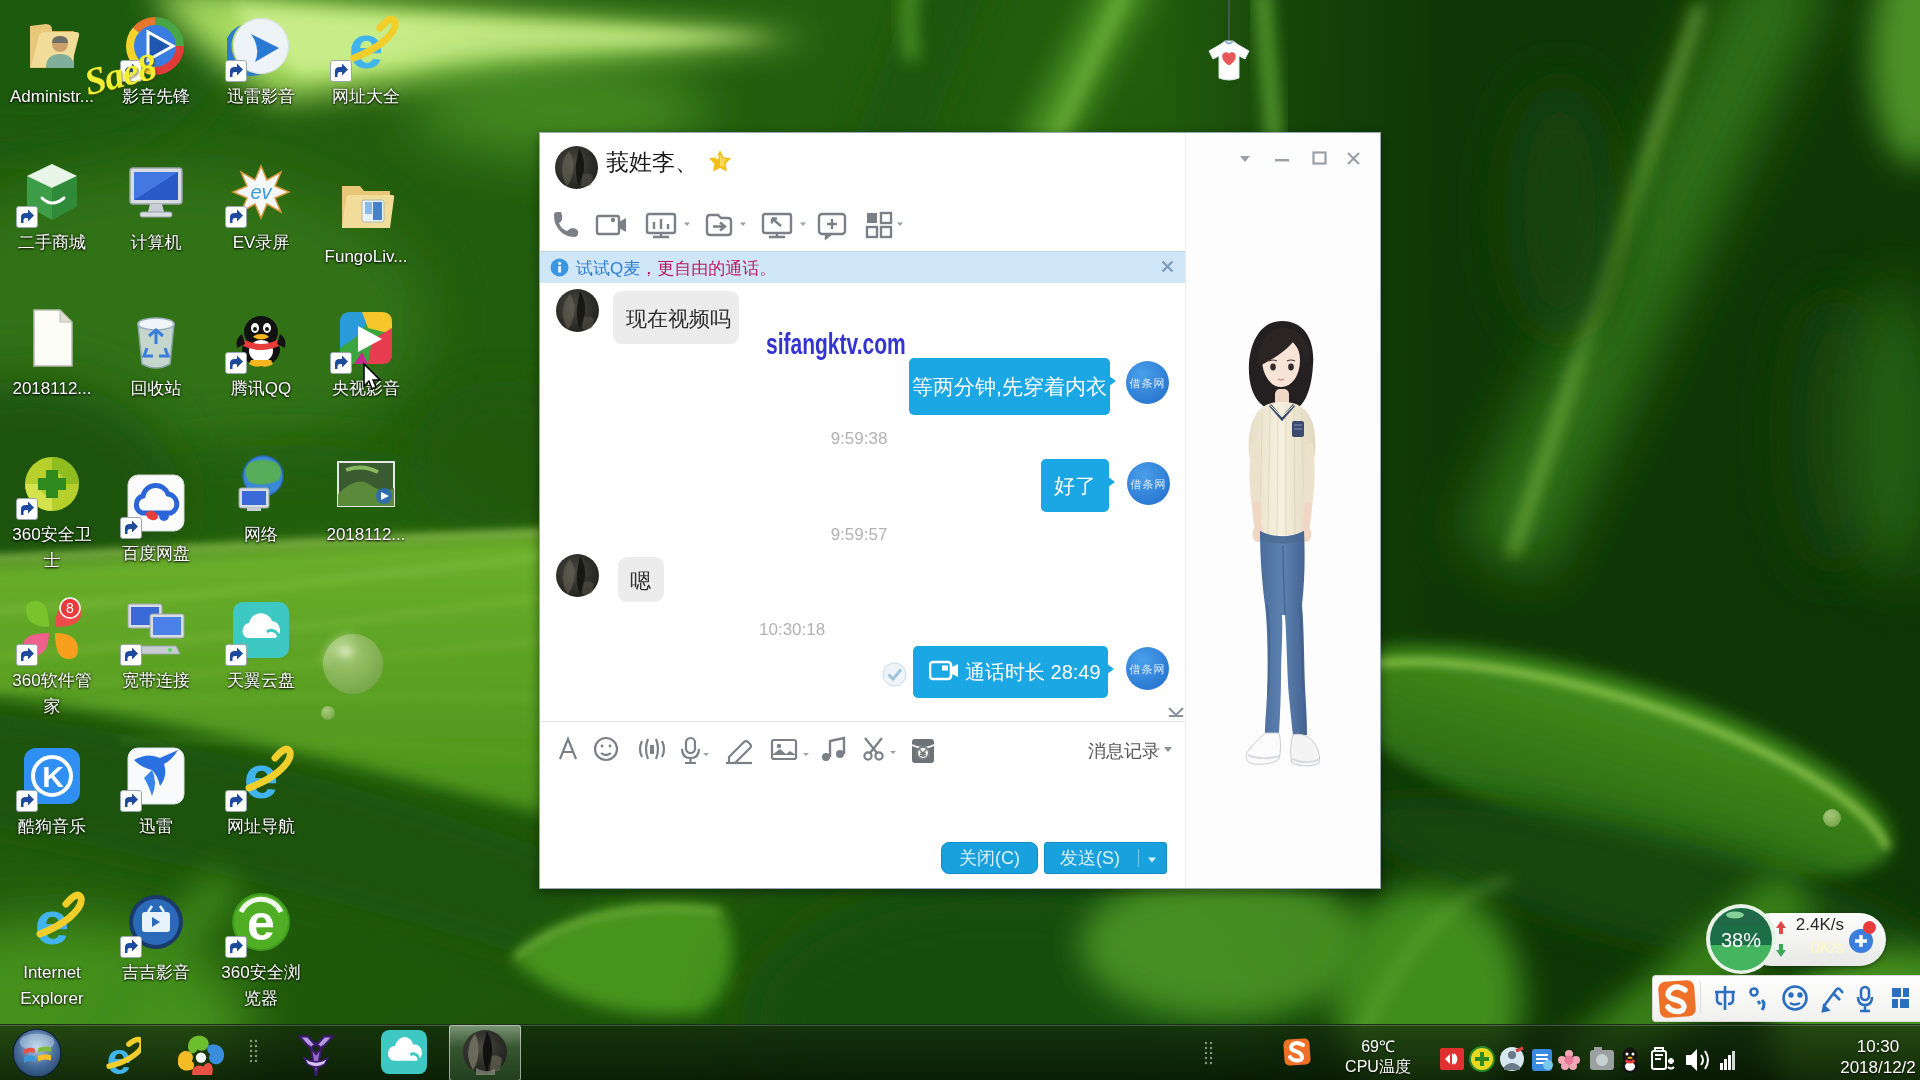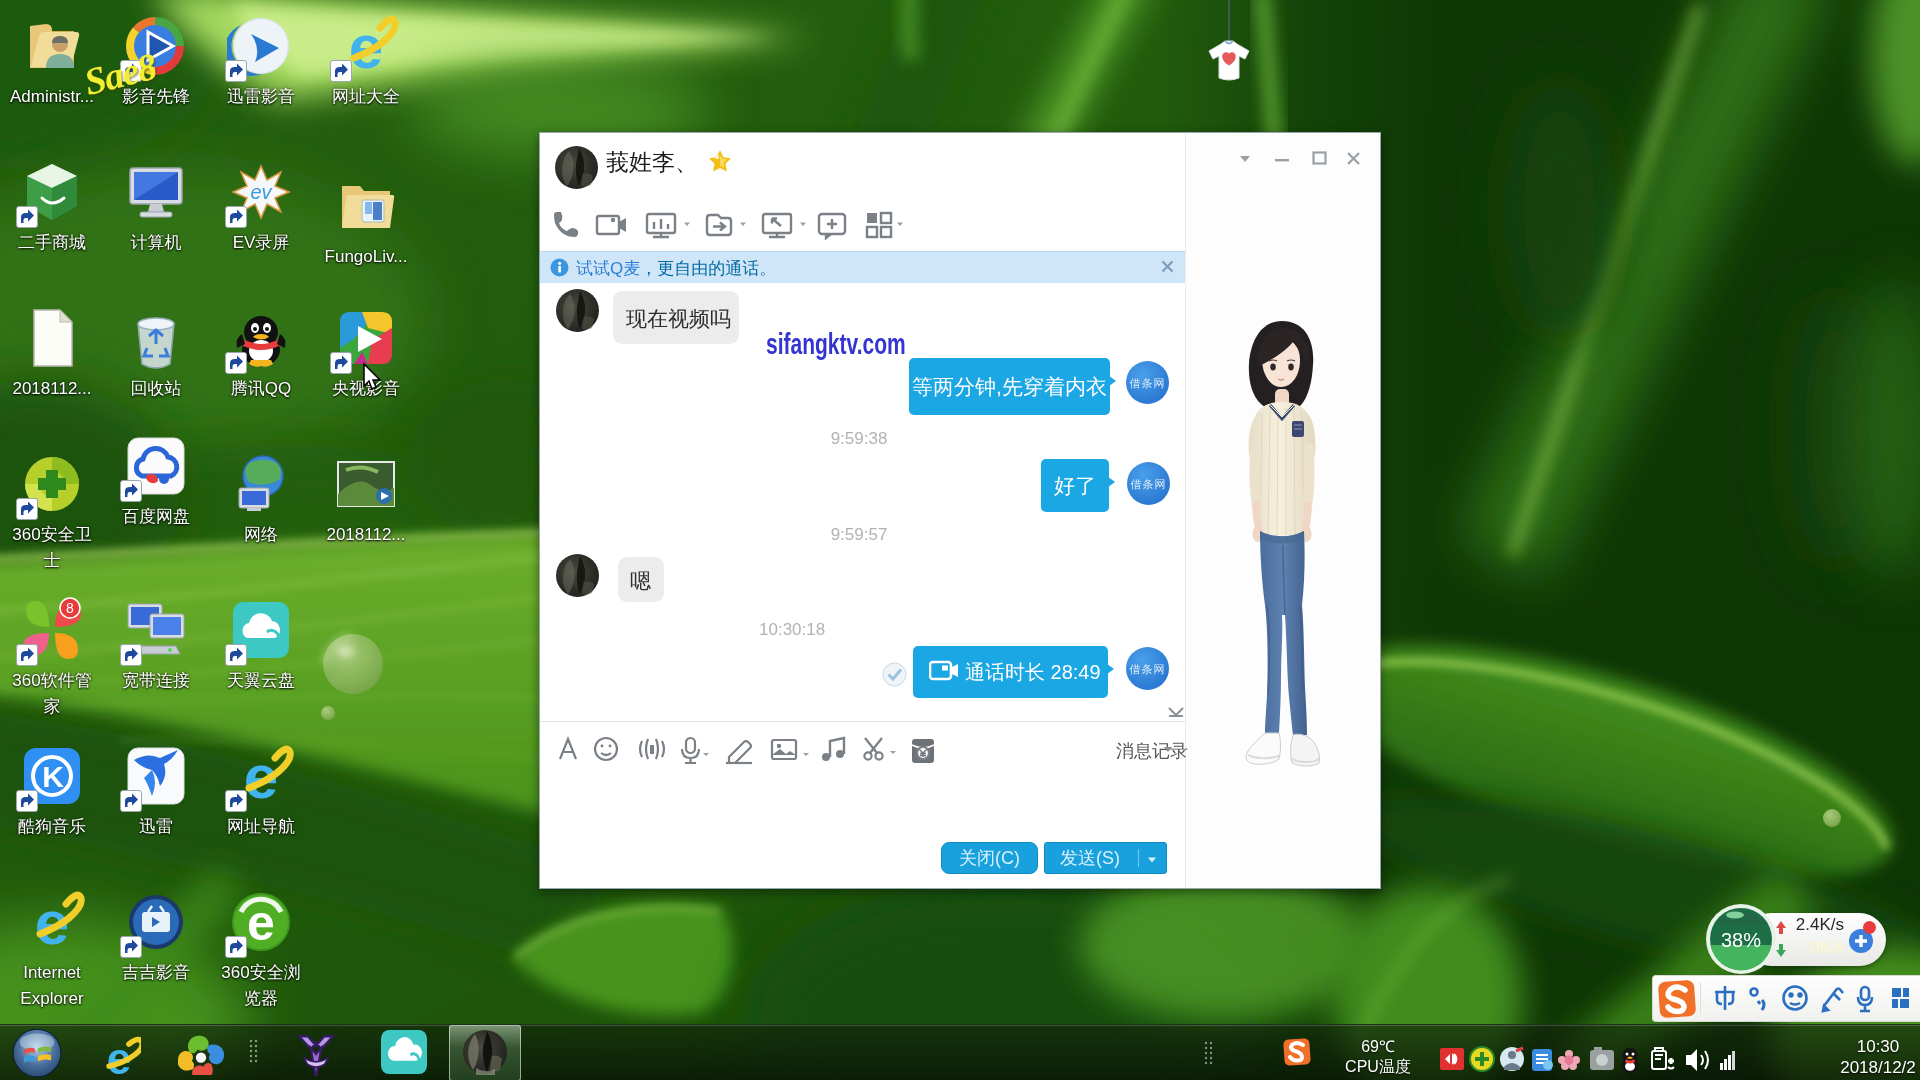--- a/index.html
+++ b/index.html
@@ -221,21 +221,21 @@
       <div class="ico" style="left:104px;top:304px">
         <div class="g"><svg width="68" height="68" viewBox="0 0 68 68">
             <path d="M16 20 L52 20 L48 60 Q41 64 34 64 Q27 64 20 60 Z" fill="#dfe8ee" opacity=".85" stroke="#9ab0c0" stroke-width="1.5"></path>
             <ellipse cx="34" cy="20" rx="18" ry="6" fill="#eef4f8" stroke="#9ab0c0" stroke-width="1.5"></ellipse>
             <path d="M27 32 L34 26 L41 32 M34 27 L34 40" stroke="#3a7edc" stroke-width="3" fill="none"></path>
             <path d="M25 44 L22 52 L31 52" stroke="#3a7edc" stroke-width="3" fill="none"></path>
             <path d="M43 44 L46 52 L37 52" stroke="#3a7edc" stroke-width="3" fill="none"></path>
           </svg></div>
         <div class="lb">回收站</div>
       </div>
-      <div class="ico" style="left:104px;top:432px">
+      <div class="ico" style="left:104px;top:469px">
         <div class="g"><svg width="68" height="68" viewBox="0 0 68 68">
             <rect x="6" y="6" width="56" height="56" rx="10" fill="#fbfbfb" stroke="#d8d8d8"></rect>
 <path d="M20 44 a9 9 0 0 1 1 -17 a13 13 0 0 1 25 -2 a10 10 0 0 1 3 19 Z" fill="none" stroke="#2a66d8" stroke-width="5"></path>
 <path d="M24 44 a7 7 0 0 0 12 5 a7 7 0 0 0 -12 -5 Z" fill="#e83c3c"></path>
 <circle cx="42" cy="47" r="5" fill="#2a66d8"></circle>
 </svg><span class="sc">
             <svg width="18" height="18" viewBox="0 0 18 18">
               <path d="M3 15 L3 9 Q3 5 8 5 L10 5 L10 1.5 L16 7.5 L10 13.5 L10 10 L8 10 Q5.5 10 5.5 12 L5.5 15 Z" fill="#1e4a9e"></path>
             </svg>
           </span></div>
@@ -477,21 +477,21 @@
           <rect x="330" y="18" width="10" height="10"></rect>
 <path d="M352 13.5 L349 17 L346 13.5 Z" fill="#9aa0a6" stroke="none"></path>
 </g>
       </svg>
 <div class="abs" style="left:0;top:118px;width:645px;height:32px;background:#cfe6f8;border-top:1px solid #b8d8f0;box-sizing:border-box"></div>
 <svg class="abs" style="left:10px;top:125px" width="19" height="19" viewBox="0 0 19 19">
         <circle cx="9.5" cy="9.5" r="9" fill="#3a96e0"></circle>
         <rect x="8.3" y="8" width="2.6" height="6.5" fill="#fff"></rect>
         <circle cx="9.6" cy="5.3" r="1.6" fill="#fff"></circle>
       </svg>
-<div class="abs" style="left:36px;top:124px;font-size:17px"><span style="color:#2d7dd2">试试Q麦</span><span style="color:#0369a1">，更自由的通话。</span></div>
+<div class="abs" style="left:36px;top:124px;font-size:17px"><span style="color:#2d7dd2">试试Q麦</span><span style="color:#be185d">，更自由的通话。</span></div>
 <svg class="abs" style="left:620px;top:126px" width="15" height="15" viewBox="0 0 15 15">
         <path d="M2.5 2.5 L12.5 12.5 M12.5 2.5 L2.5 12.5" stroke="#7d9cb8" stroke-width="2.2"></path>
       </svg>
 <svg class="abs" style="left:16px;top:156px" width="43" height="43" viewBox="0 0 43 43">
 <circle cx="21.5" cy="21.5" r="21.5" fill="url(#avg)"></circle>
 <path d="M14 5 Q20 14 18 26 Q16 36 12 40 Q7 34 7 24 Q7 12 14 5 Z" fill="#6e6e60" opacity=".5"></path>
 <path d="M24 2 Q30 12 29 24 L24 40 Q20 30 21 18 Z" fill="#14140f" opacity=".9"></path>
 <path d="M28 28 Q34 26 38 30 L36 39 Q30 42 26 40 Z" fill="#5a5a4c" opacity=".5"></path>
 </svg>
       <div class="abs" style="left:73px;top:158px;width:126px;height:53px;background:#ececec;border-radius:9px"></div>
@@ -567,21 +567,21 @@
 <circle cx="312" cy="21" r="3.6"></circle>
           <circle cx="323" cy="21" r="3.6"></circle>
           <path d="M314 18 L326 3 M321 18 L309 3"></path>
 <path d="M340 16 L337 19 L334 16 Z" fill="#9aa0a6" stroke="none"></path>
 <rect x="356" y="4" width="22" height="24" rx="3" fill="#6e7378" stroke="none"></rect>
           <path d="M356 10 Q367 16 378 10" stroke="#fff" stroke-width="1.6" fill="none"></path>
           <circle cx="367" cy="18" r="6" fill="#fff"></circle>
           <path d="M363.5 14.5 L367 18 L370.5 14.5 M367 18 L367 22 M364 18.5 L370 18.5 M364 20.5 L370 20.5" stroke="#6e7378" stroke-width="1.4" fill="none"></path>
 </g>
       </svg>
-<div class="abs" style="left:576px;top:606px;font-size:18px;color:#555">消息记录</div>
+<div class="abs" style="left:548px;top:606px;font-size:18px;color:#555">消息记录</div>
 <svg class="abs" style="left:622px;top:612px" width="12" height="10" viewBox="0 0 12 10">
         <path d="M2 2 L6 7 L10 2 Z" fill="#8a9096"></path>
       </svg>
 <div class="abs" style="left:401px;top:709px;width:97px;height:32px;background:#19a1de;border:1px solid #0f8cc8;border-radius:8px;box-sizing:border-box;text-align:center;line-height:30px;font-size:18px;color:#d9f1fc">关闭(C)</div>
 <div class="abs" style="left:504px;top:709px;width:123px;height:32px;background:#19a1de;border:1px solid #0f8cc8;border-radius:3px;box-sizing:border-box"></div>
 <div class="abs" style="left:504px;top:709px;width:92px;text-align:center;line-height:32px;font-size:18px;color:#d9f1fc">发送(S)</div>
 <div class="abs" style="left:598px;top:716px;width:1px;height:18px;background:rgba(255,255,255,.4)"></div>
 <svg class="abs" style="left:605px;top:722px" width="14" height="10" viewBox="0 0 14 10">
         <path d="M3 2.5 L7 7.5 L11 2.5 Z" fill="#d9f1fc"></path>
       </svg>

